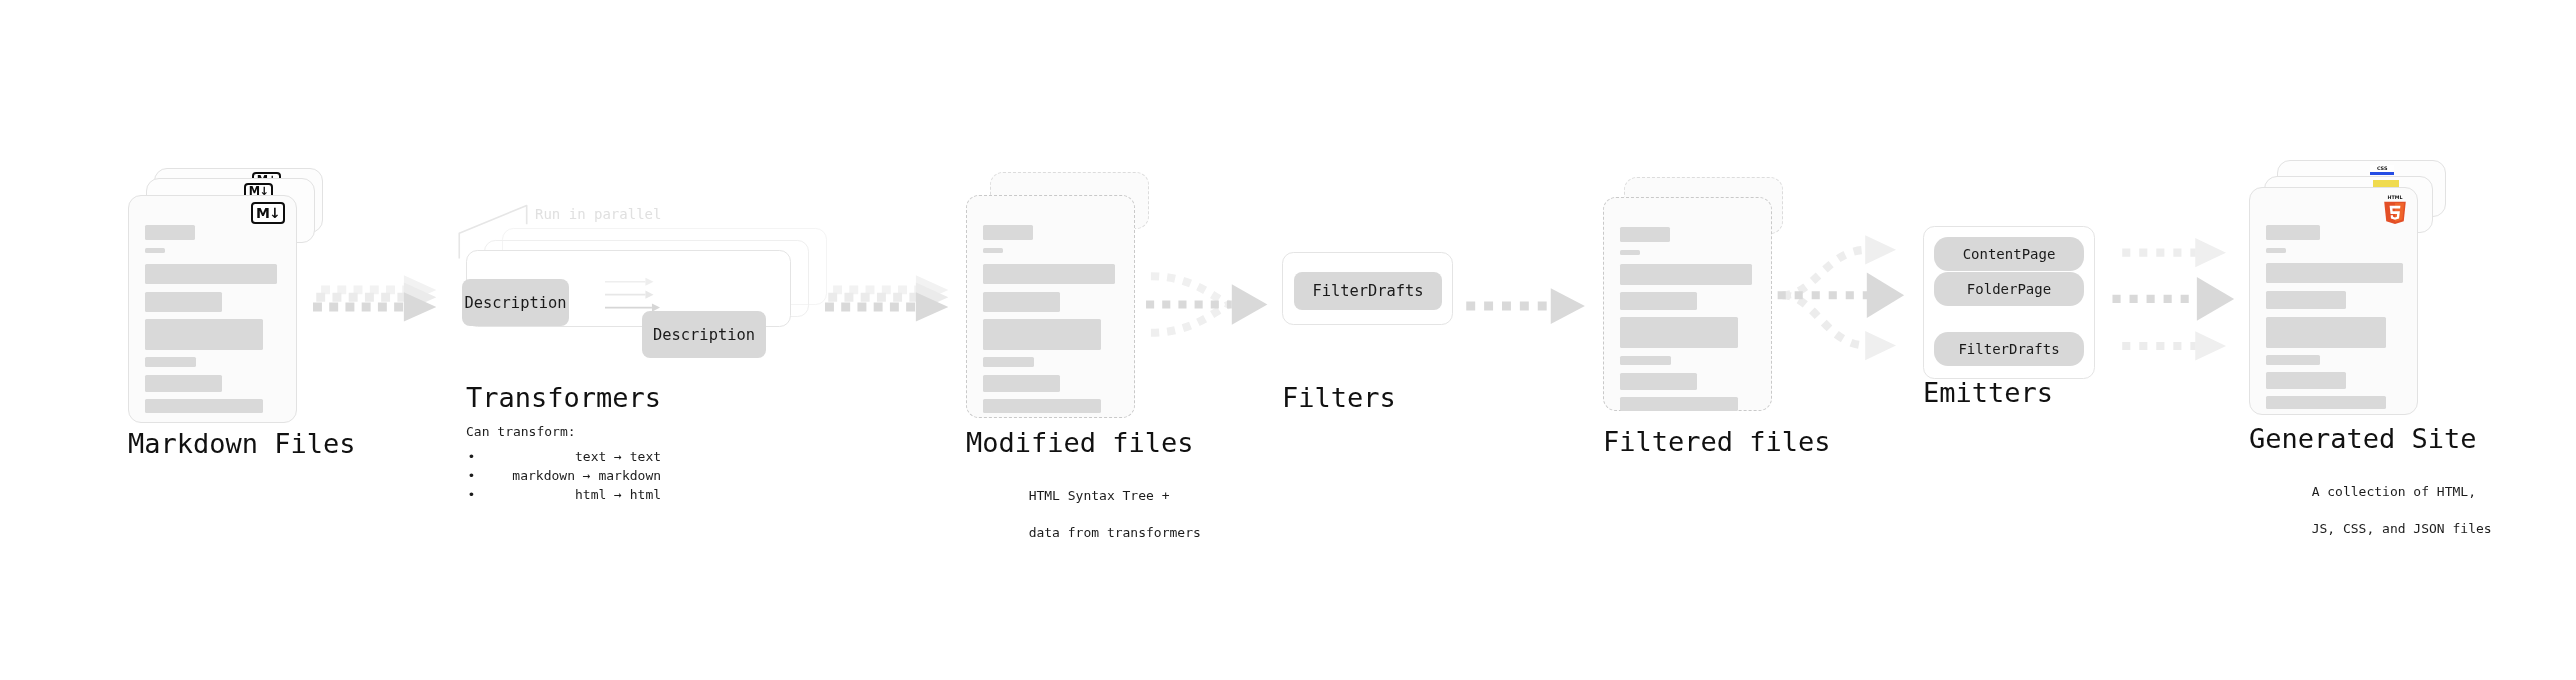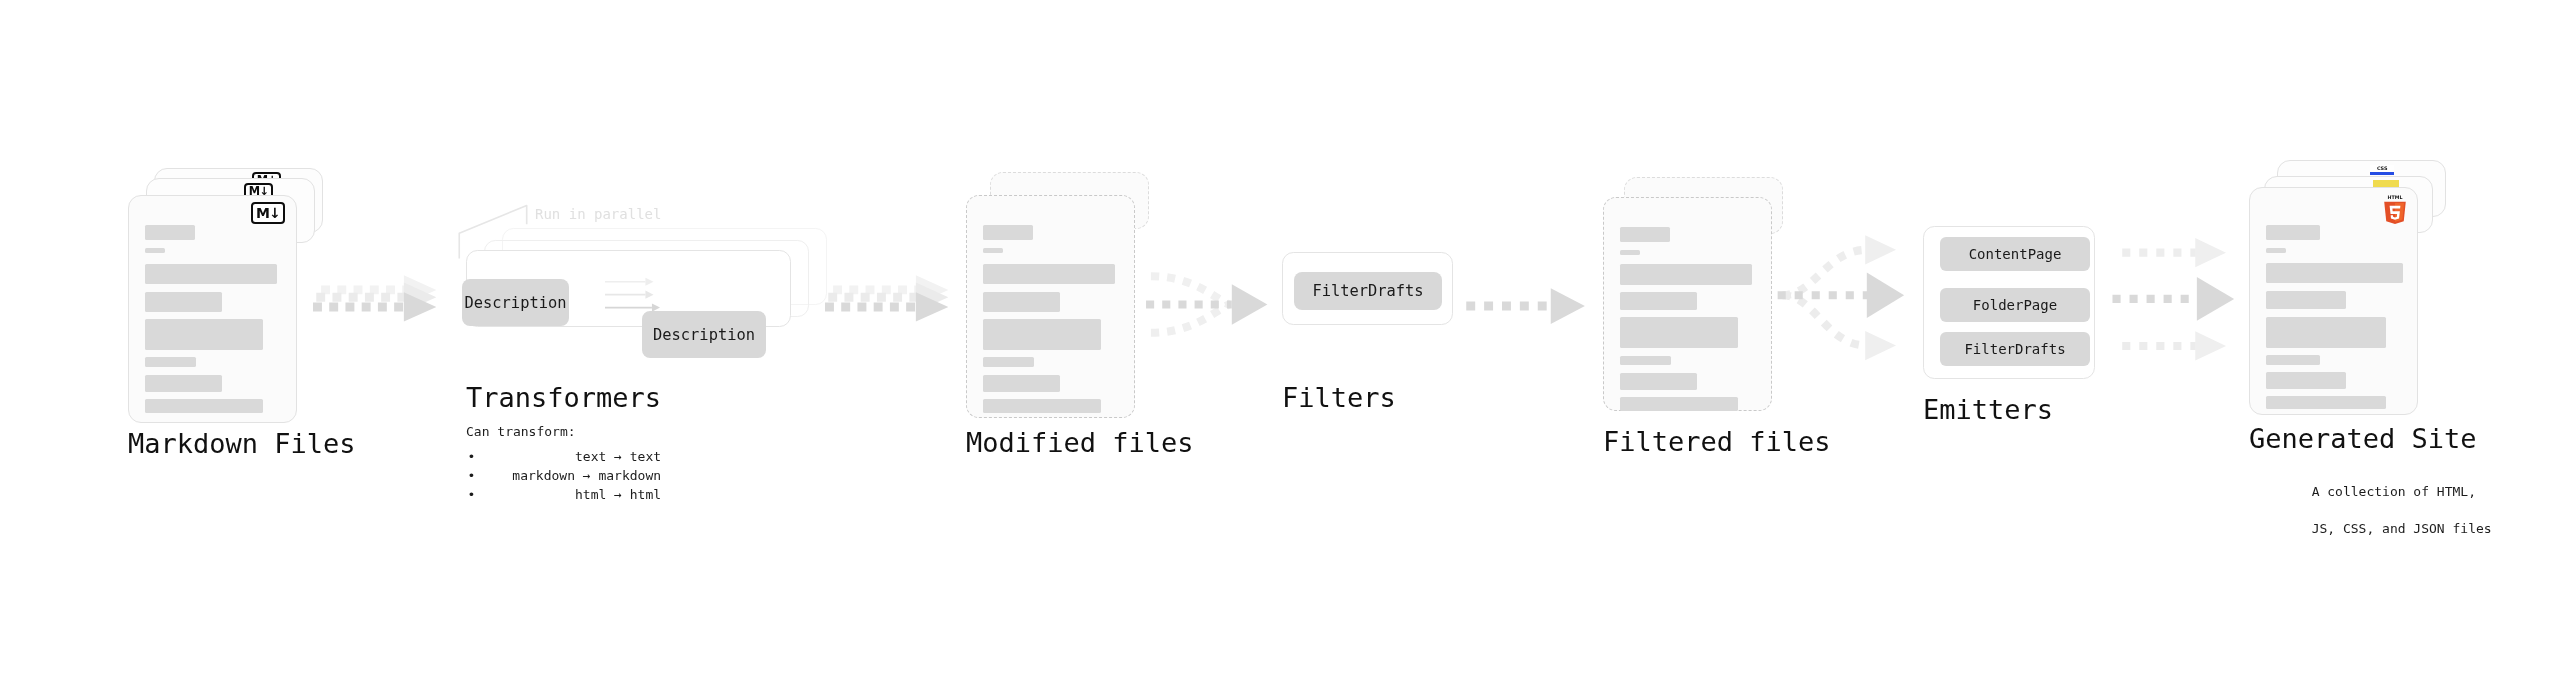--- a/index.html
+++ b/index.html
@@ -91,21 +91,21 @@
     position: absolute;
     background: #d8d8d8;
     border-radius: 8.1px;
     display: flex; align-items: center; justify-content: center;
     font-size: 15.4px; color: #1a1a1a;
     white-space: nowrap;
     font-family: "DejaVu Sans Mono", "Liberation Mono", monospace;
   }
   .chip.ghost1 { background: #e6e6e6; color: transparent; }
   .chip.ghost2 { background: #efefef; color: transparent; }
-  .chip.small { font-size: 14px; border-radius: 6px; margin-left: 6px; }
+  .chip.small { font-size: 14px; border-radius: 14px; }
 
   
   .caption {
     position: absolute;
     font-family: "DejaVu Sans Mono", "Liberation Mono", monospace;
   }
   .caption .title {
     font-size: 27px;
     color: #111111;
     letter-spacing: 0px;
@@ -248,20 +248,24 @@
         <div class="sk" style="width:132px; height:20.3px;"></div>
         <div class="sk" style="width:77px; height:20.3px;"></div>
         <div class="sk" style="width:118px; height:31px;"></div>
         <div class="sk" style="width:51px; height:9.8px;"></div>
         <div class="sk" style="width:77px; height:17px;"></div>
         <div class="sk" style="width:118px; height:14px;"></div>
       </div>
     </div>
     <div class="caption" style="left:966px; top:427px;">
       <div class="title">Modified files</div>
+      <div class="sub">
+        <span>HTML Syntax Tree +</span><br>
+        <span>data from transformers</span>
+      </div>
     </div>
   </div>
 
   <svg class="arrowsvg" style="left:1141px; top:260px;" width="146" height="89" viewBox="0 0 180 110">
     <g fill="none" stroke-width="10" stroke-dasharray="10 10">
       <path d="M 12 20 C 60 20, 85 42, 108 55" stroke="#f0f0f0"></path>
       <path d="M 12 90 C 60 90, 85 68, 108 55" stroke="#efefef"></path>
       <line x1="6" y1="55" x2="112" y2="55" stroke="#d9d9d9"></line>
     </g>
     <polygon points="112,30 156,55 112,80" fill="#d9d9d9"></polygon>
@@ -306,23 +310,23 @@
       <line x1="2" y1="78" x2="118" y2="78" stroke="#d9d9d9"></line>
     </g>
     <polygon points="110,4 148,22 110,40" fill="#efefef"></polygon>
     <polygon points="112,50 158,78 112,106" fill="#d9d9d9"></polygon>
     <polygon points="110,122 148,140 110,158" fill="#efefef"></polygon>
   </svg>
 
   <div class="node">
     <div class="groupbox" style="left:1923px; top:226px; width:172px; height:153px;"></div>
     <div class="chip small" style="left:1934px; top:237px; width:150px; height:34px;">ContentPage</div>
-    <div class="chip small" style="left:1934px; top:288px; width:150px; height:34px;">FolderPage</div>
+    <div class="chip small" style="left:1934px; top:272px; width:150px; height:34px;">FolderPage</div>
     <div class="chip small" style="left:1934px; top:332px; width:150px; height:34px;">FilterDrafts</div>
-    <div class="caption" style="left:1923px; top:394px;">
+    <div class="caption" style="left:1923px; top:377px;">
       <div class="title">Emitters</div>
     </div>
   </div>
 
   <svg class="arrowsvg" style="left:2106px; top:234px;" width="146" height="146" viewBox="0 0 180 180">
     <g fill="none" stroke-width="10" stroke-dasharray="10 11">
       <line x1="20" y1="23" x2="112" y2="23" stroke="#ededed"></line>
       <line x1="8" y1="80" x2="118" y2="80" stroke="#d9d9d9"></line>
       <line x1="20" y1="138" x2="112" y2="138" stroke="#ececec"></line>
     </g>

